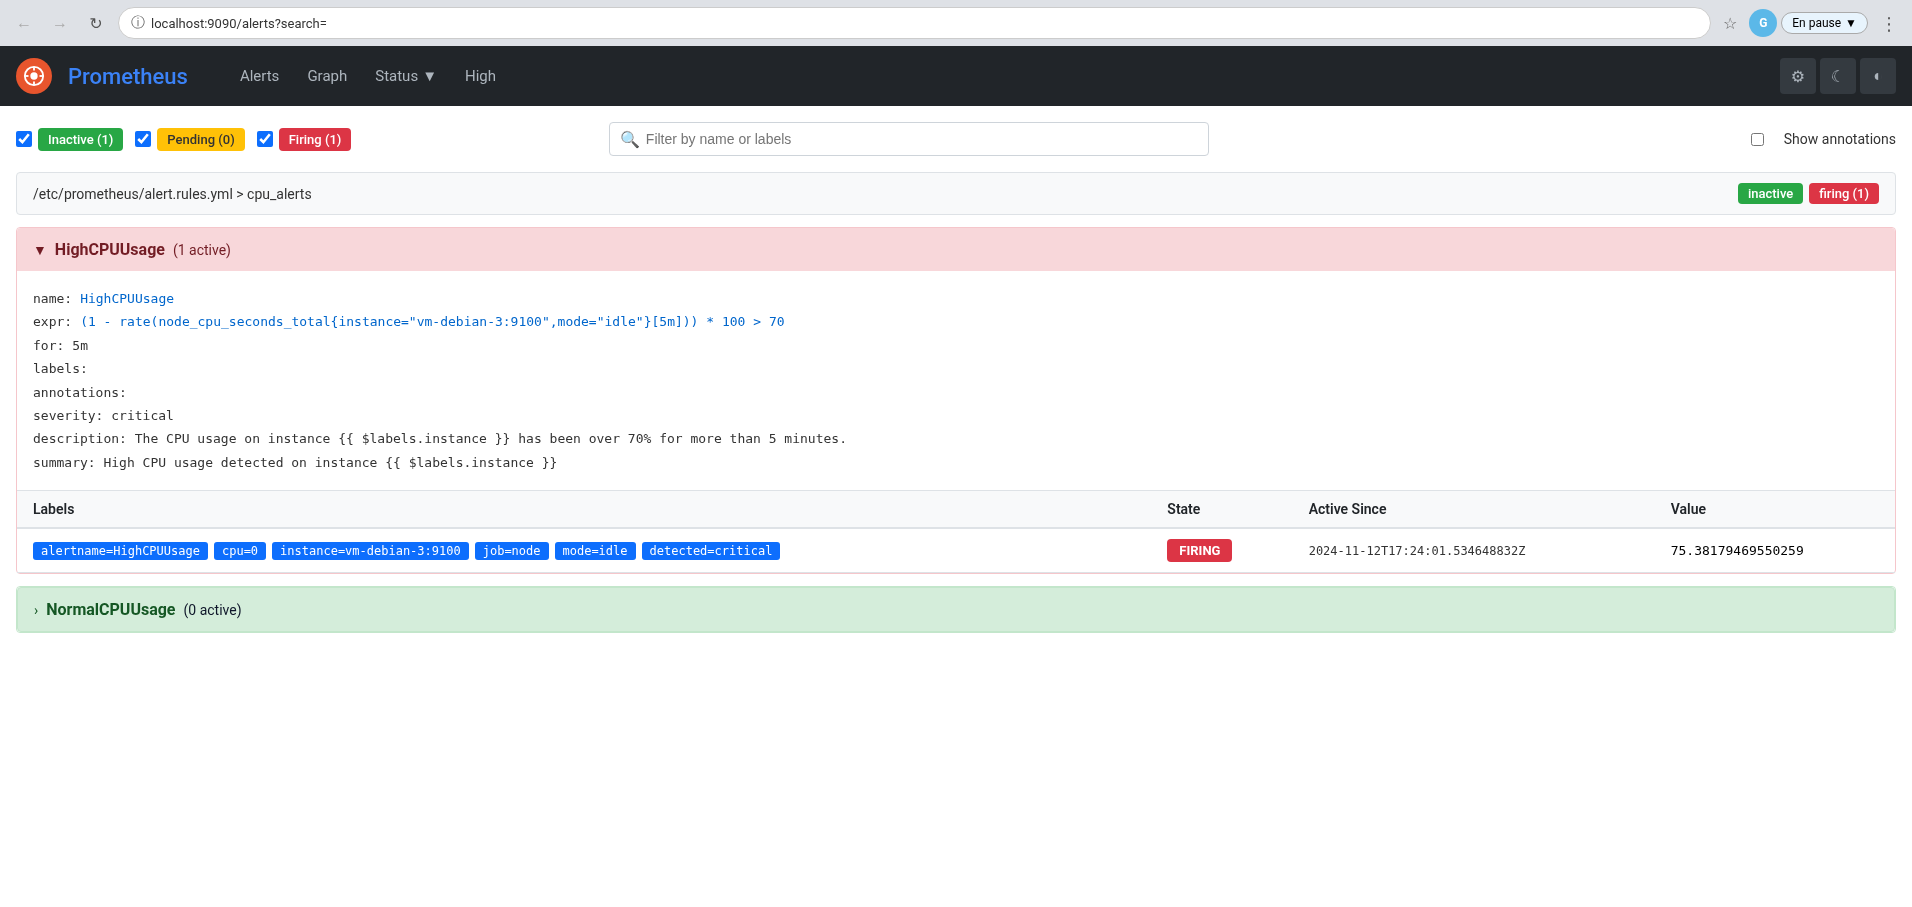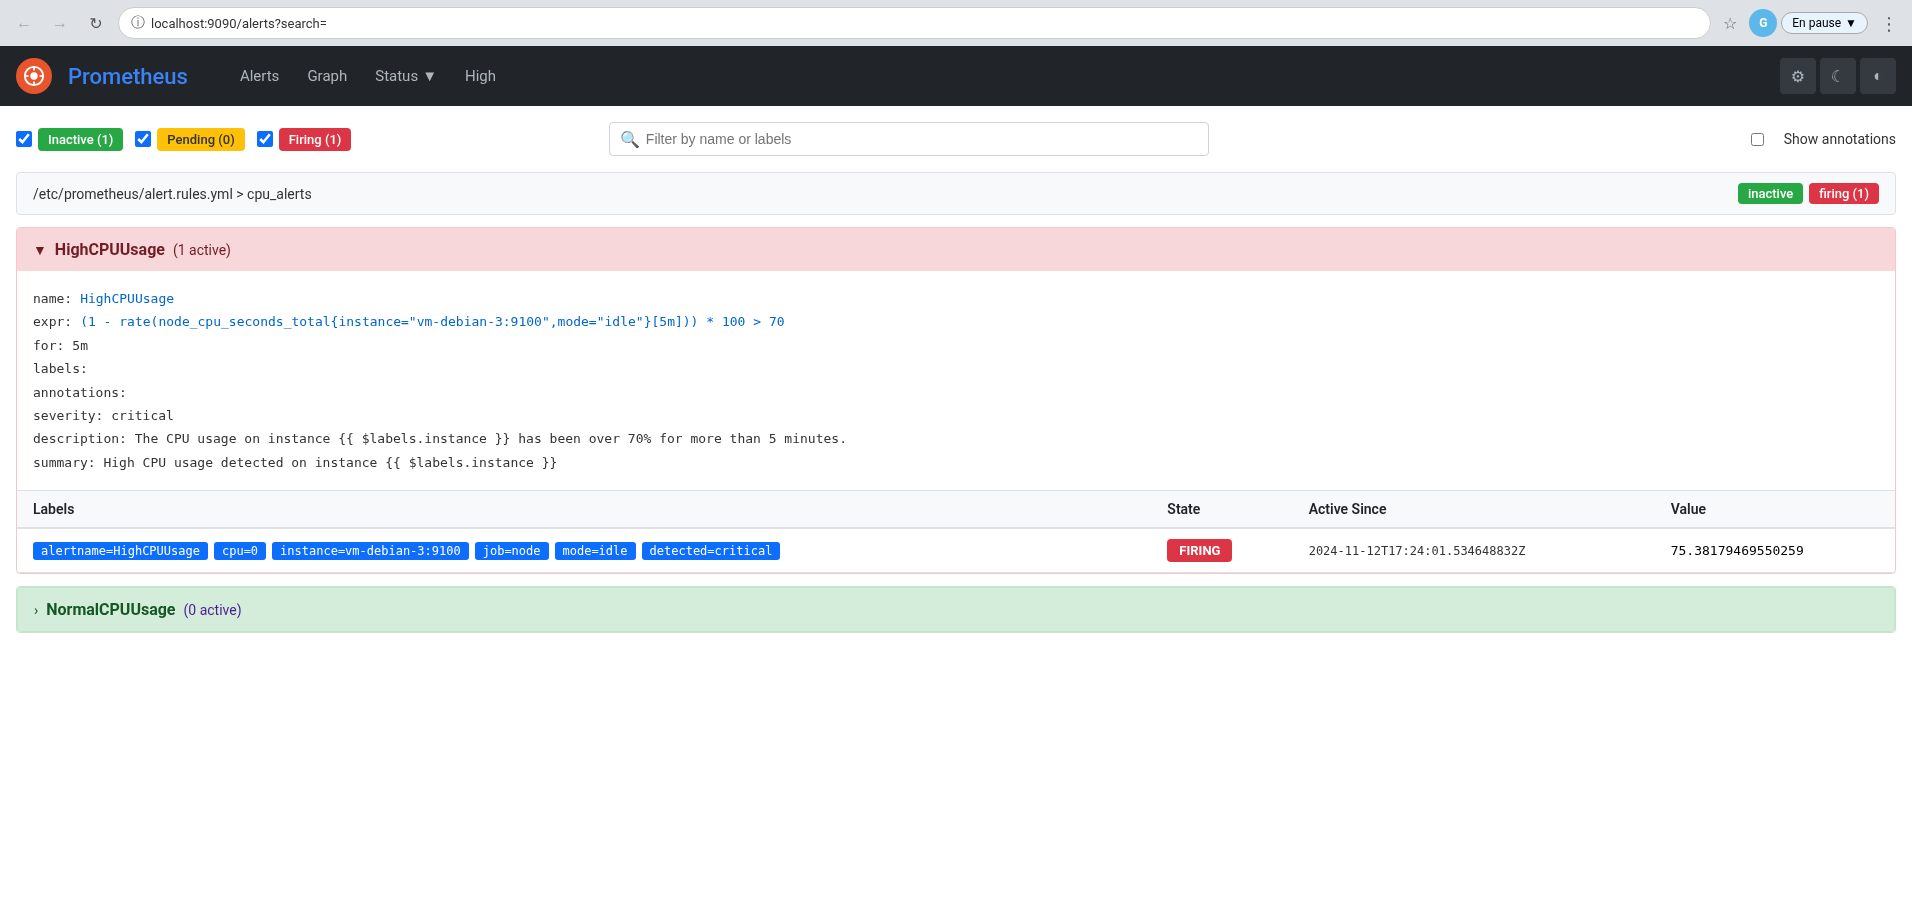--- a/index.html
+++ b/index.html
@@ -227,21 +227,21 @@
     .alert-title {
       font-size: 16px;
       font-weight: bold;
       color: #721c24;
     }
     .alert-title.green-title { color: #155724; }
     .alert-active-count {
       font-size: 14px;
       color: #721c24;
     }
-    .alert-active-count.green-count { color: #4c1d95; }
+    .alert-active-count.green-count { color: #0f172a; }
     .chevron { font-size: 14px; color: #721c24; }
     .chevron.green { color: #155724; }
 
     
     .alert-details {
       padding: 16px;
       background: white;
       font-family: monospace;
       font-size: 13px;
       line-height: 1.8;

